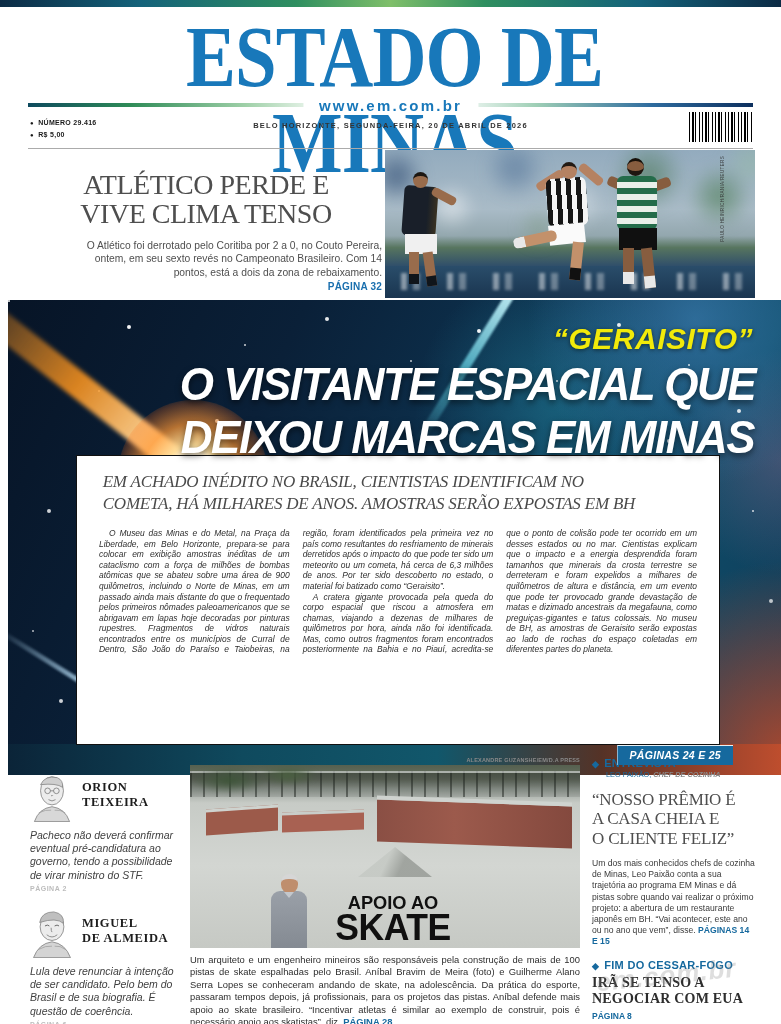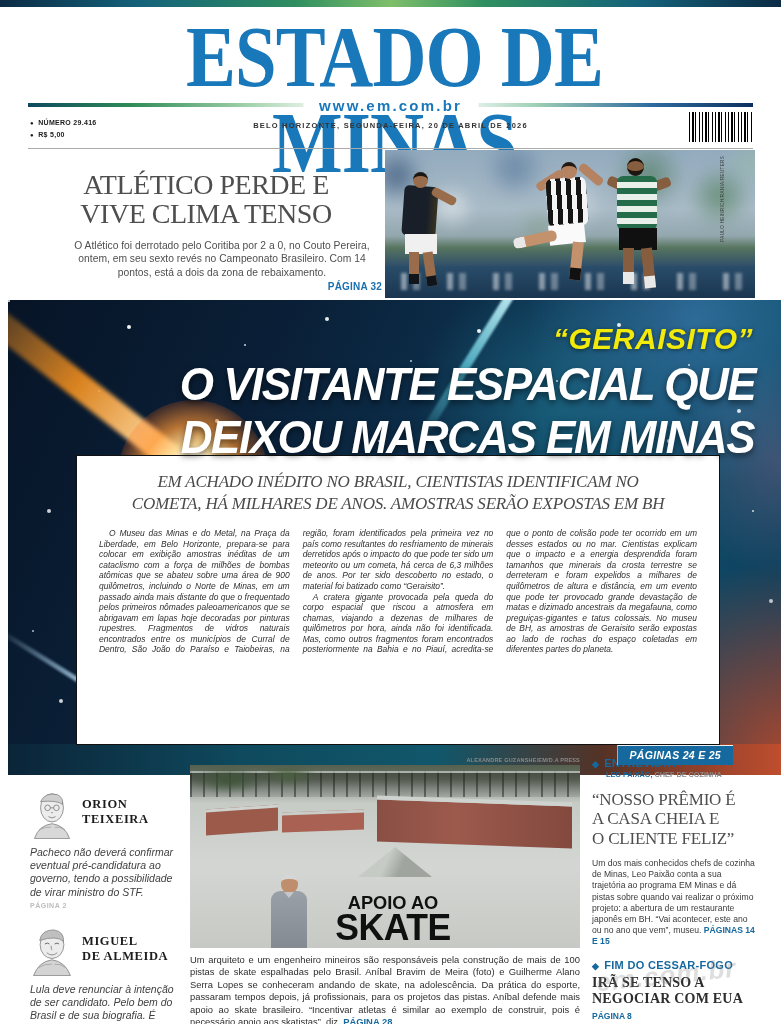--- a/index.html
+++ b/index.html
@@ -25,21 +25,21 @@
   .dateline { position:absolute; left:100px; right:100px; top:9px; text-align:center;
     font-size:7.5px; font-weight:bold; letter-spacing:1.2px; color:#333; }
   .barcode { position:absolute; right:0; top:0; width:64px; height:30px; background:
     repeating-linear-gradient(90deg,#000 0 1px,#fff 1px 3px,#000 3px 5px,#fff 5px 6px,#000 6px 7px,#fff 7px 10px,#000 10px 11px,#fff 11px 13px); }
   .header-rule { position:absolute; top:148px; left:28px; right:28px; height:1px; background:#ababab; }
 
   
   .top-story { position:absolute; left:30px; top:171px; width:352px; }
   .ts-headline { font-family:"Liberation Serif", serif; font-size:28px; color:#4e4e4e;
     text-align:center; line-height:1.03; letter-spacing:-0.5px; }
-  .ts-summary { margin:10px 0 0 auto; width:320px; text-align:center; font-size:10.3px; color:#4f4f4f; line-height:1.32; }
+  .ts-summary { margin:10px 0 0 auto; width:320px; text-align:right; font-size:10.3px; color:#4f4f4f; line-height:1.32; }
   .ts-page { text-align:right; color:#1a6fae; font-weight:bold; font-size:10px; margin-top:2px; letter-spacing:.2px; }
 
   
   .soccer-photo { position:absolute; left:385px; top:150px; width:370px; height:148px; overflow:hidden;
     background: linear-gradient(180deg,#93abbe 0%,#a9bbc7 40%,#93a7ae 58%,#57755f 66%,#31506a 78%,#1c3550 100%); }
   .soccer-photo .crowd { position:absolute; inset:-12px; filter:blur(7px); background:
     radial-gradient(circle 40px at 6% 22%, rgba(32,62,104,.65), transparent 70%),
     radial-gradient(circle 34px at 20% 40%, rgba(255,255,255,.55), transparent 70%),
     radial-gradient(circle 44px at 36% 18%, rgba(60,96,140,.5), transparent 70%),
     radial-gradient(circle 38px at 52% 38%, rgba(235,240,245,.5), transparent 70%),
@@ -117,33 +117,33 @@
     transform:rotate(32deg); transform-origin:top center; filter:blur(1px); }
   .bottom-strip { position:absolute; left:0; right:0; bottom:0; height:31px;
     background:linear-gradient(90deg,#0b2438 0%,#0f4a5e 30%,#11576b 55%,#553226 76%,#a2452c 92%,#c24f2e 100%); }
   .kicker { position:absolute; right:36px; top:22px; font-size:30px; font-weight:800; color:#f2ea0a;
     letter-spacing:.5px; text-shadow:0 1px 4px rgba(0,0,0,.55); z-index:3; }
   .feature-headline { position:absolute; right:34px; top:58px; z-index:3; text-align:center; color:#fff;
     font-weight:800; font-size:44px; line-height:50px; letter-spacing:-1.5px;
     text-shadow:0 2px 6px rgba(0,0,0,.5); transform:scaleY(1.06); transform-origin:top right; }
   .article-box { position:absolute; left:68px; top:155px; width:644px; height:290px; z-index:2;
     background:#fff; border:1px solid #111; }
-  .subhead { margin:15px auto 0; width:92%; text-align:center; font-family:"Liberation Serif", serif;
+  .subhead { margin:15px auto 0; width:92%; font-family:"Liberation Serif", serif;
     font-size:17px; color:#4a4a4a; line-height:1.3; letter-spacing:-0.2px; }
   .subhead div { white-space:nowrap; }
   .body-cols { margin:13px 22px 0; column-count:3; column-gap:13px;
     font-size:8.45px; line-height:1.25; color:#2e2e2e; text-align:justify; }
   .body-cols p { margin:0; text-indent:10px; }
   .pages-badge { position:absolute; right:56px; bottom:10px; z-index:3; background:#16699e; color:#fff;
     font-weight:800; font-size:10.5px; padding:3px 12px 4px; letter-spacing:.3px;
     border-top:1px solid rgba(255,255,255,.9); border-left:1px solid rgba(255,255,255,.5); }
 
   
   .columnists-col { position:absolute; left:30px; top:772px; width:156px; }
-  .columnist { margin-bottom:16px;margin-top:17px; }
+  .columnist { margin-bottom:16px; }
   .col-head { display:flex; gap:8px; align-items:flex-start; }
   .portrait { width:44px; height:50px; flex:none; }
   .col-name { font-family:"Liberation Serif", serif; font-weight:bold; font-size:12.5px; color:#1d1d1d;
     letter-spacing:.6px; line-height:1.2; margin-top:8px; }
   .col-text { font-style:italic; font-size:10.5px; color:#3f3f3f; line-height:1.26; margin-top:7px; }
   .col-page { font-size:7px; font-weight:bold; color:#bcbcbc; margin-top:3px; letter-spacing:.5px; }
 
   
   .skate-block { position:absolute; left:190px; top:757px; width:390px; }
   .sk-credit { text-align:right; font-size:5.5px; color:#8a8a8a; font-weight:bold; letter-spacing:.2px; margin-bottom:2px; }
@@ -174,22 +174,22 @@
   .sk-t1 { font-size:19px; }
   .sk-t2 { font-size:37px; letter-spacing:-.5px; }
   .sk-caption { margin-top:6px; font-size:9.4px; line-height:1.32; color:#2e2e2e; text-align:justify; }
   .inline-page { color:#16699e; font-weight:800; }
 
   
   .right-col { position:absolute; left:592px; top:757px; width:163px; }
   .sec-label { color:#16699e; font-weight:800; font-size:11px; letter-spacing:.3px; display:flex; align-items:baseline; gap:5px; }
   .sec-label .di { font-size:9px; }
   .person { font-size:7.3px; margin-top:1px; padding-left:14px; }
-  .person .nm { color:#16699e; font-weight:700; }
-  .person .role { color:#8a8a8a; font-weight:bold; }
+  .person .nm { color:#16699e; font-weight:400; }
+  .person .role { color:#8a8a8a; font-weight:bold;font-style:italic; }
   .iv-headline { font-family:"Liberation Serif", serif; font-size:17px; color:#4e4e4e; line-height:1.14;
     margin-top:11px; letter-spacing:-0.2px; }
   .iv-headline div { white-space:nowrap; }
   .iv-body { margin-top:10px; font-size:8.6px; line-height:1.3; color:#3a3a3a; }
   .cf-block { margin-top:11px; }
   .cf-headline { font-family:"Liberation Serif", serif; font-weight:bold; font-size:14px; color:#2e2e2e;
     line-height:1.16; margin-top:4px; letter-spacing:.2px; }
   .cf-headline div { white-space:nowrap; }
   .cf-page { color:#16699e; font-weight:800; font-size:8.5px; margin-top:4px; }
 
@@ -352,21 +352,21 @@
       <span>ENTREVISTA</span>
     </div>
     <div class="person">
       <span class="nm">LEO PAIXÃO,</span><span class="role"> CHEF DE COZINHA</span>
     </div>
     <div class="iv-headline">
       <div>“NOSSO PRÊMIO É</div>
       <div>A CASA CHEIA E</div>
       <div>O CLIENTE FELIZ”</div>
     </div>
-    <div class="iv-body"><span>Um dos mais conhecidos chefs de cozinha de Minas, Leo Paixão conta a sua trajetória ao programa EM Minas e dá pistas sobre quando vai realizar o próximo projeto: a abertura de um restaurante japonês em BH. “Vai acontecer, este ano ou no ano que vem”, museu. </span><span class="inline-page">PÁGINAS 14 E 15</span></div>
+    <div class="iv-body"><span>Um dos mais conhecidos chefs de cozinha de Minas, Leo Paixão conta a sua trajetória ao programa EM Minas e dá pistas sobre quando vai realizar o próximo projeto: a abertura de um restaurante japonês em BH. “Vai acontecer, este ano ou no ano que vem”, disse. </span><span class="inline-page">PÁGINAS 14 E 15</span></div>
 
     <div class="cf-block">
       <div class="sec-label">
         <span class="di">◆</span>
         <span>FIM DO CESSAR-FOGO</span>
       </div>
       <div class="cf-headline">
         <div>IRÃ SE TENSO A</div>
         <div>NEGOCIAR COM EUA</div>
       </div>

